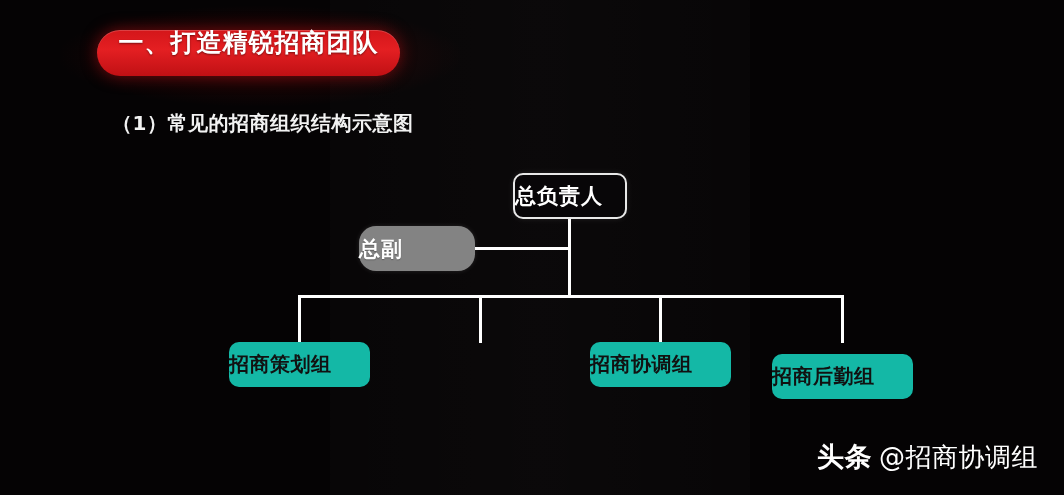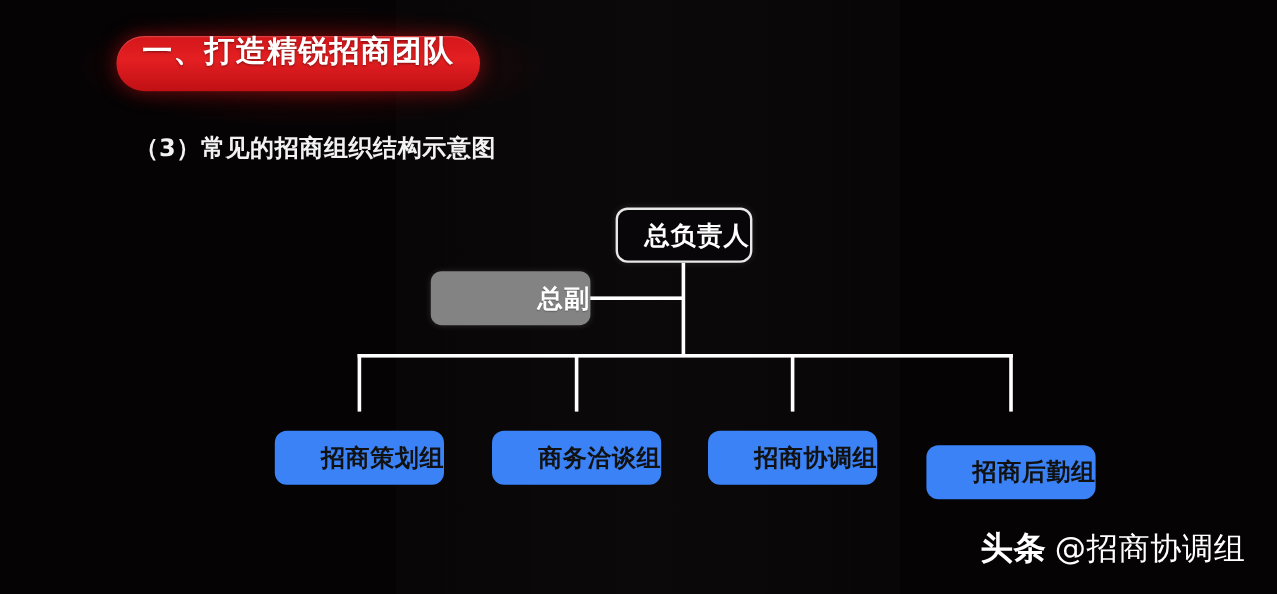--- a/index.html
+++ b/index.html
@@ -87,21 +87,21 @@
     top: 0;
     width: 1064px;
     height: 495px;
     pointer-events: none;
   }
 
   .node {
     position: absolute;
     display: flex;
     align-items: center;
-    justify-content: flex-end;
+    justify-content: flex-start;
     box-sizing: border-box;
     white-space: nowrap;
   }
 
   
   .node-root {
     border: 2px solid #e8e8e8;
     border-radius: 10px;
     background: #080608;
     box-shadow: 0 0 6px rgba(255,255,255,0.10);
@@ -123,22 +123,21 @@
     color: #ffffff;
     font-size: 21px;
     font-weight: bold;
     letter-spacing: 1px;
     text-shadow: 0 1px 1px rgba(0,0,0,0.28);
   }
 
   
   .node-leaf {
     border-radius: 10px;
-    background: #3b82f6;
-    margin-top: 17px;
+    background: #14b8a6;
   }
   .node-leaf .node-label {
     color: #111111;
     font-size: 20px;
     font-weight: bold;
     letter-spacing: 0.5px;
   }
 
   
   .conn {
@@ -173,50 +172,47 @@
 
 <div id="slide">
 
   <div class="banner-glow"></div>
   <div class="bg-tint"></div>
 
   <div class="title-pill">
     <span class="title-pill-text">一、打造精锐招商团队</span>
   </div>
 
-  <div class="subtitle">（3）常见的招商组织结构示意图</div>
+  <div class="subtitle">（1）常见的招商组织结构示意图</div>
 
   <div class="chart">
 
     <div class="conn" style="left:568px; top:219px; width:3px; height:78px;"></div>
 
     <div class="conn" style="left:469px; top:247px; width:101px; height:3px;"></div>
 
     <div class="conn" style="left:298px; top:295px; width:546px; height:3px;"></div>
 
     <div class="conn" style="left:298px; top:295px; width:3px; height:48px;"></div>
     <div class="conn" style="left:479px; top:295px; width:3px; height:48px;"></div>
     <div class="conn" style="left:659px; top:295px; width:3px; height:48px;"></div>
     <div class="conn" style="left:841px; top:295px; width:3px; height:48px;"></div>
 
     <div class="node node-root" style="left:513px; top:173px; width:114px; height:46px;">
       <span class="node-label">总负责人</span>
     </div>
 
-    <div class="node node-deputy" style="left:359px; top:226px; width:133px; height:45px;">
+    <div class="node node-deputy" style="left:359px; top:226px; width:116px; height:45px;border-radius:17px;">
       <span class="node-label">总副</span>
     </div>
 
     <div class="node node-leaf" style="left:229px; top:342px; width:141px; height:45px;">
       <span class="node-label">招商策划组</span>
     </div>
 
-    <div class="node node-leaf" style="left:410px; top:342px; width:141px; height:45px;">
-      <span class="node-label">商务洽谈组</span>
-    </div>
 
     <div class="node node-leaf" style="left:590px; top:342px; width:141px; height:45px;font-family:Liberation Mono, monospace;">
       <span class="node-label">招商协调组</span>
     </div>
 
     <div class="node node-leaf" style="left:772px; top:354px; width:141px; height:45px;">
       <span class="node-label">招商后勤组</span>
     </div>
 
   </div>

